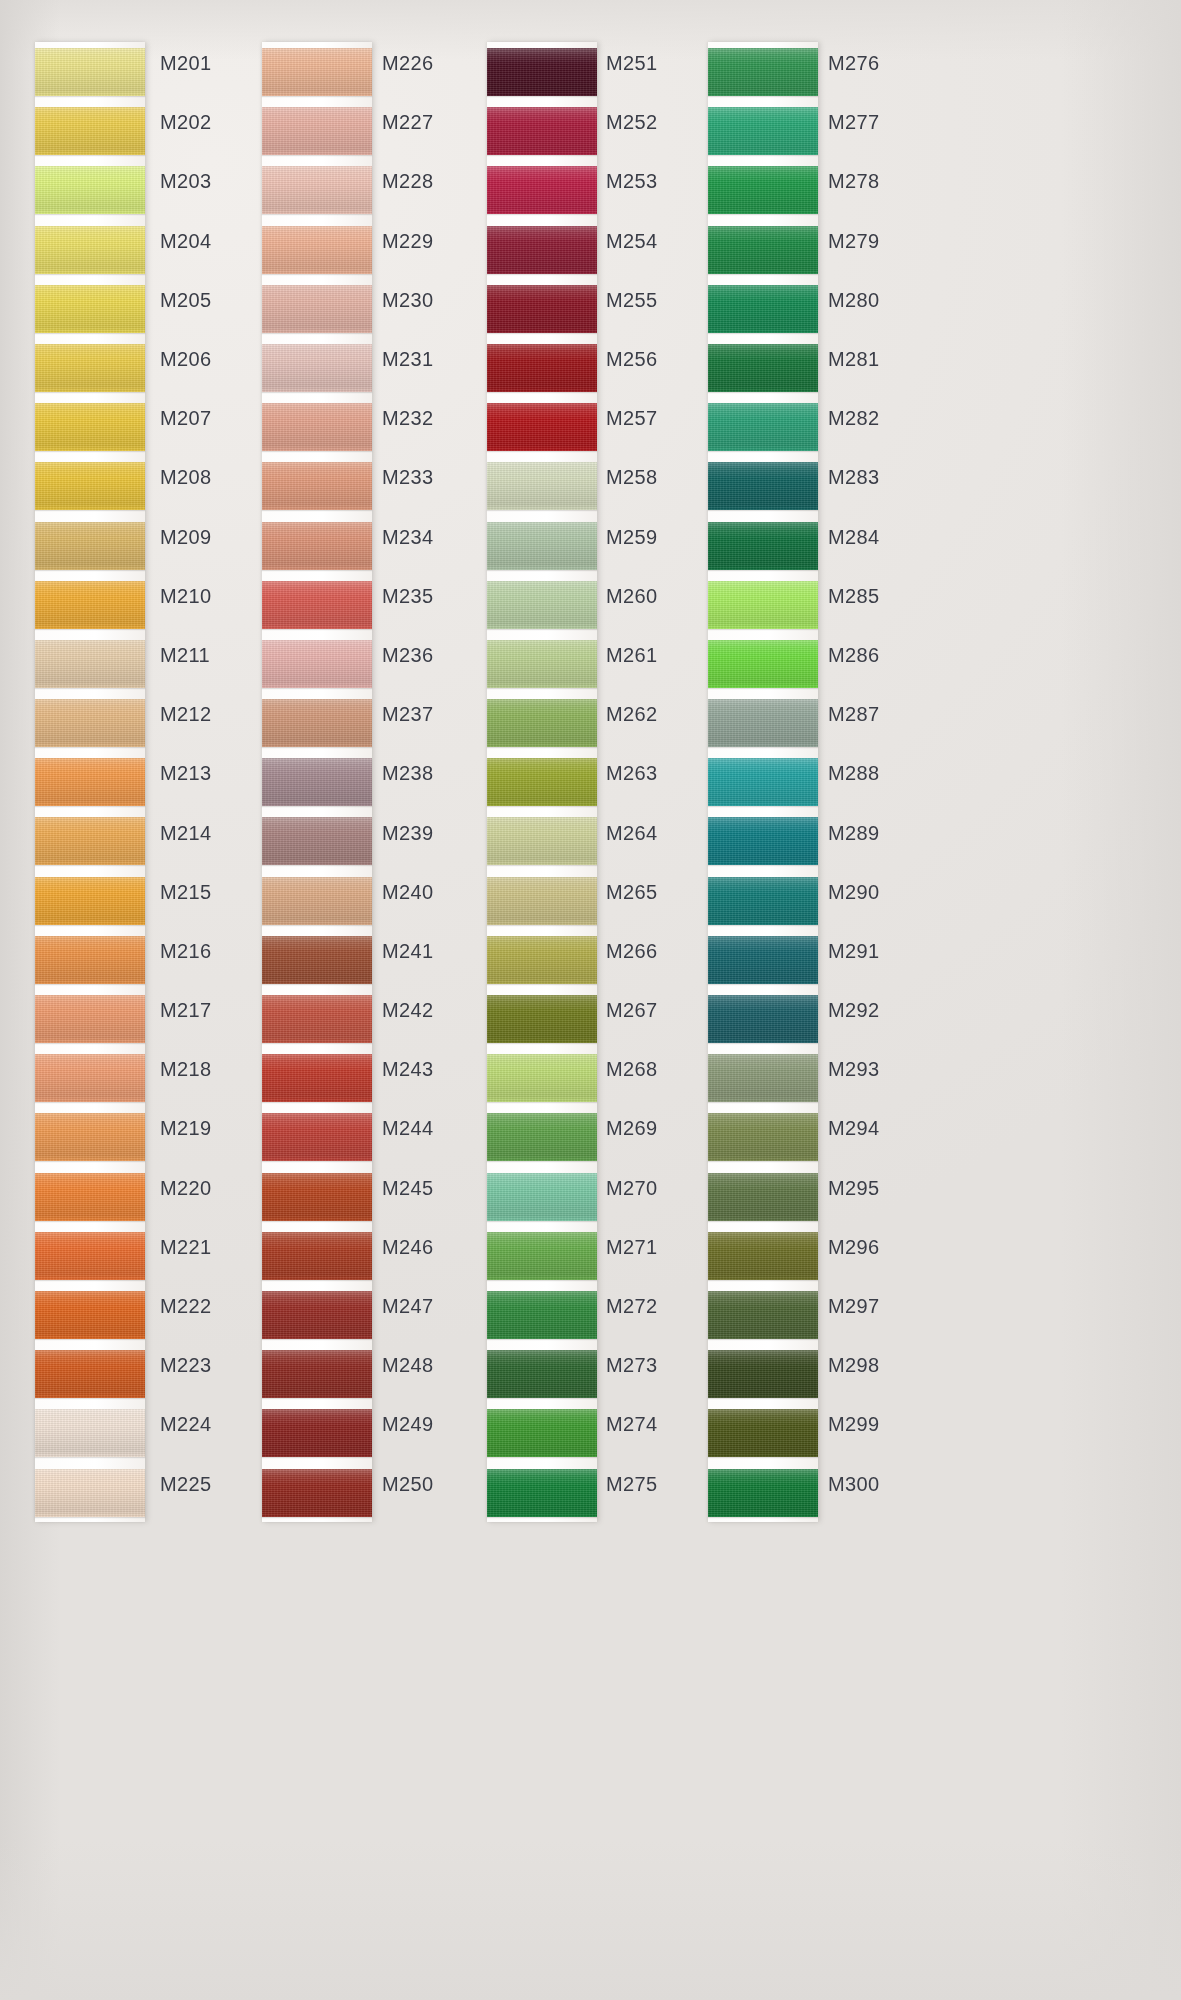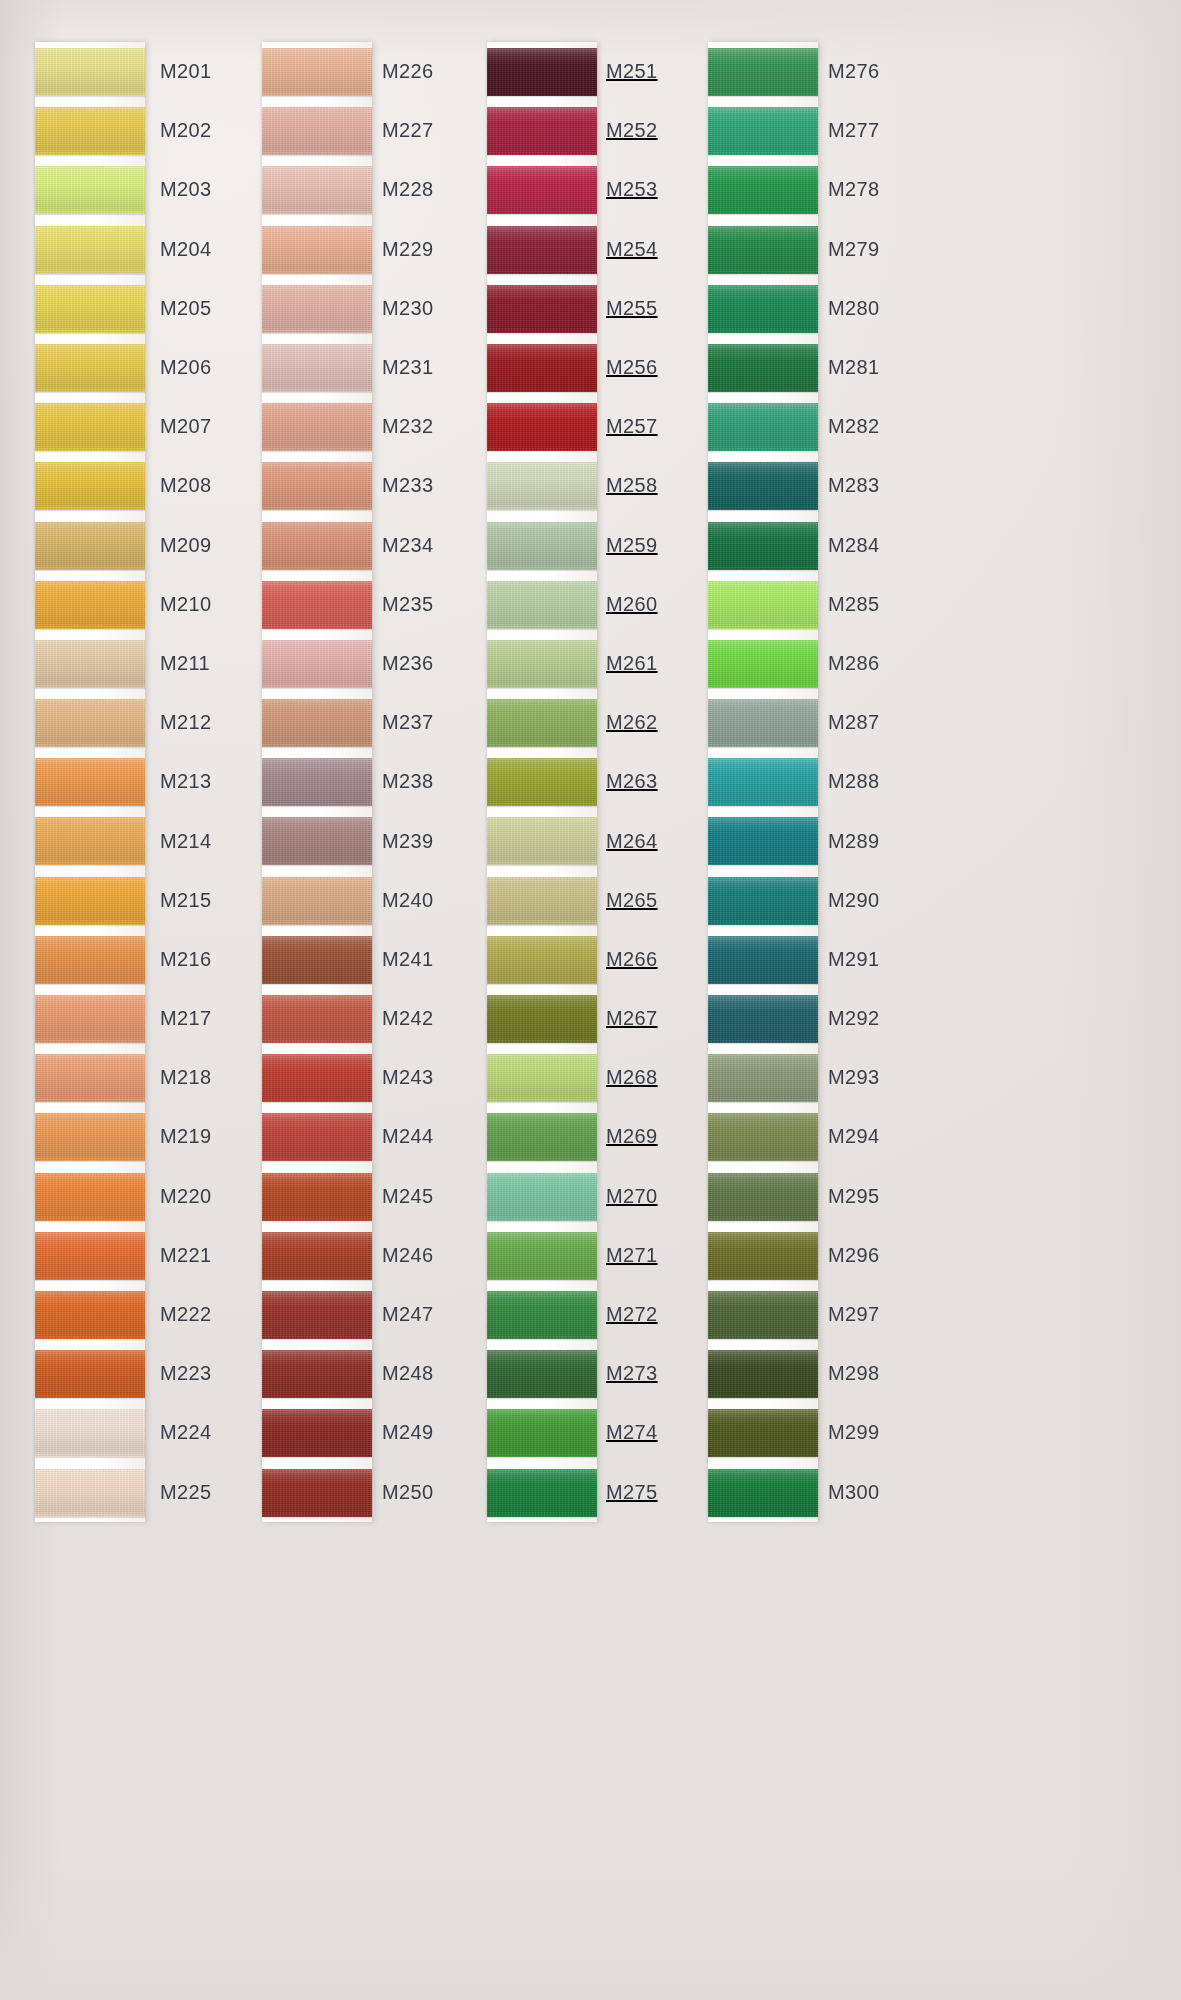--- a/index.html
+++ b/index.html
@@ -90,21 +90,21 @@
         rgba(255,255,255,0.28) 0%,
         rgba(255,255,255,0.10) 14%,
         rgba(255,255,255,0.00) 34%,
         rgba(0,0,0,0.05) 62%,
         rgba(0,0,0,0.10) 88%,
         rgba(0,0,0,0.03) 100%);
     box-shadow: 0 1px 1px rgba(90,85,80,0.18);
   }
   .labels {
     position: absolute;
-    top: 42px;
+    top: 34px;
   }
   .lb-row {
     height: 59.2px;
     display: flex;
     align-items: center;
   }
   .lb {
     font-family: "Liberation Sans", sans-serif;
     font-size: 20px;
     letter-spacing: 0.4px;
@@ -509,21 +509,21 @@
           <div class="sw-row">
             <div class="sw" title="M273" style="background-color: rgb(45, 102, 47);"></div>
           </div>
           <div class="sw-row">
             <div class="sw" title="M274" style="background-color: rgb(61, 154, 47);"></div>
           </div>
           <div class="sw-row">
             <div class="sw" title="M275" style="background-color: rgb(19, 130, 56);"></div>
           </div>
         </div>
-        <div class="labels" style="left: 119px; text-decoration: underline;">
+        <div class="labels" style="left: 119px;">
           <div class="lb-row">
             <span class="lb">M251</span>
           </div>
           <div class="lb-row">
             <span class="lb">M252</span>
           </div>
           <div class="lb-row">
             <span class="lb">M253</span>
           </div>
           <div class="lb-row">

